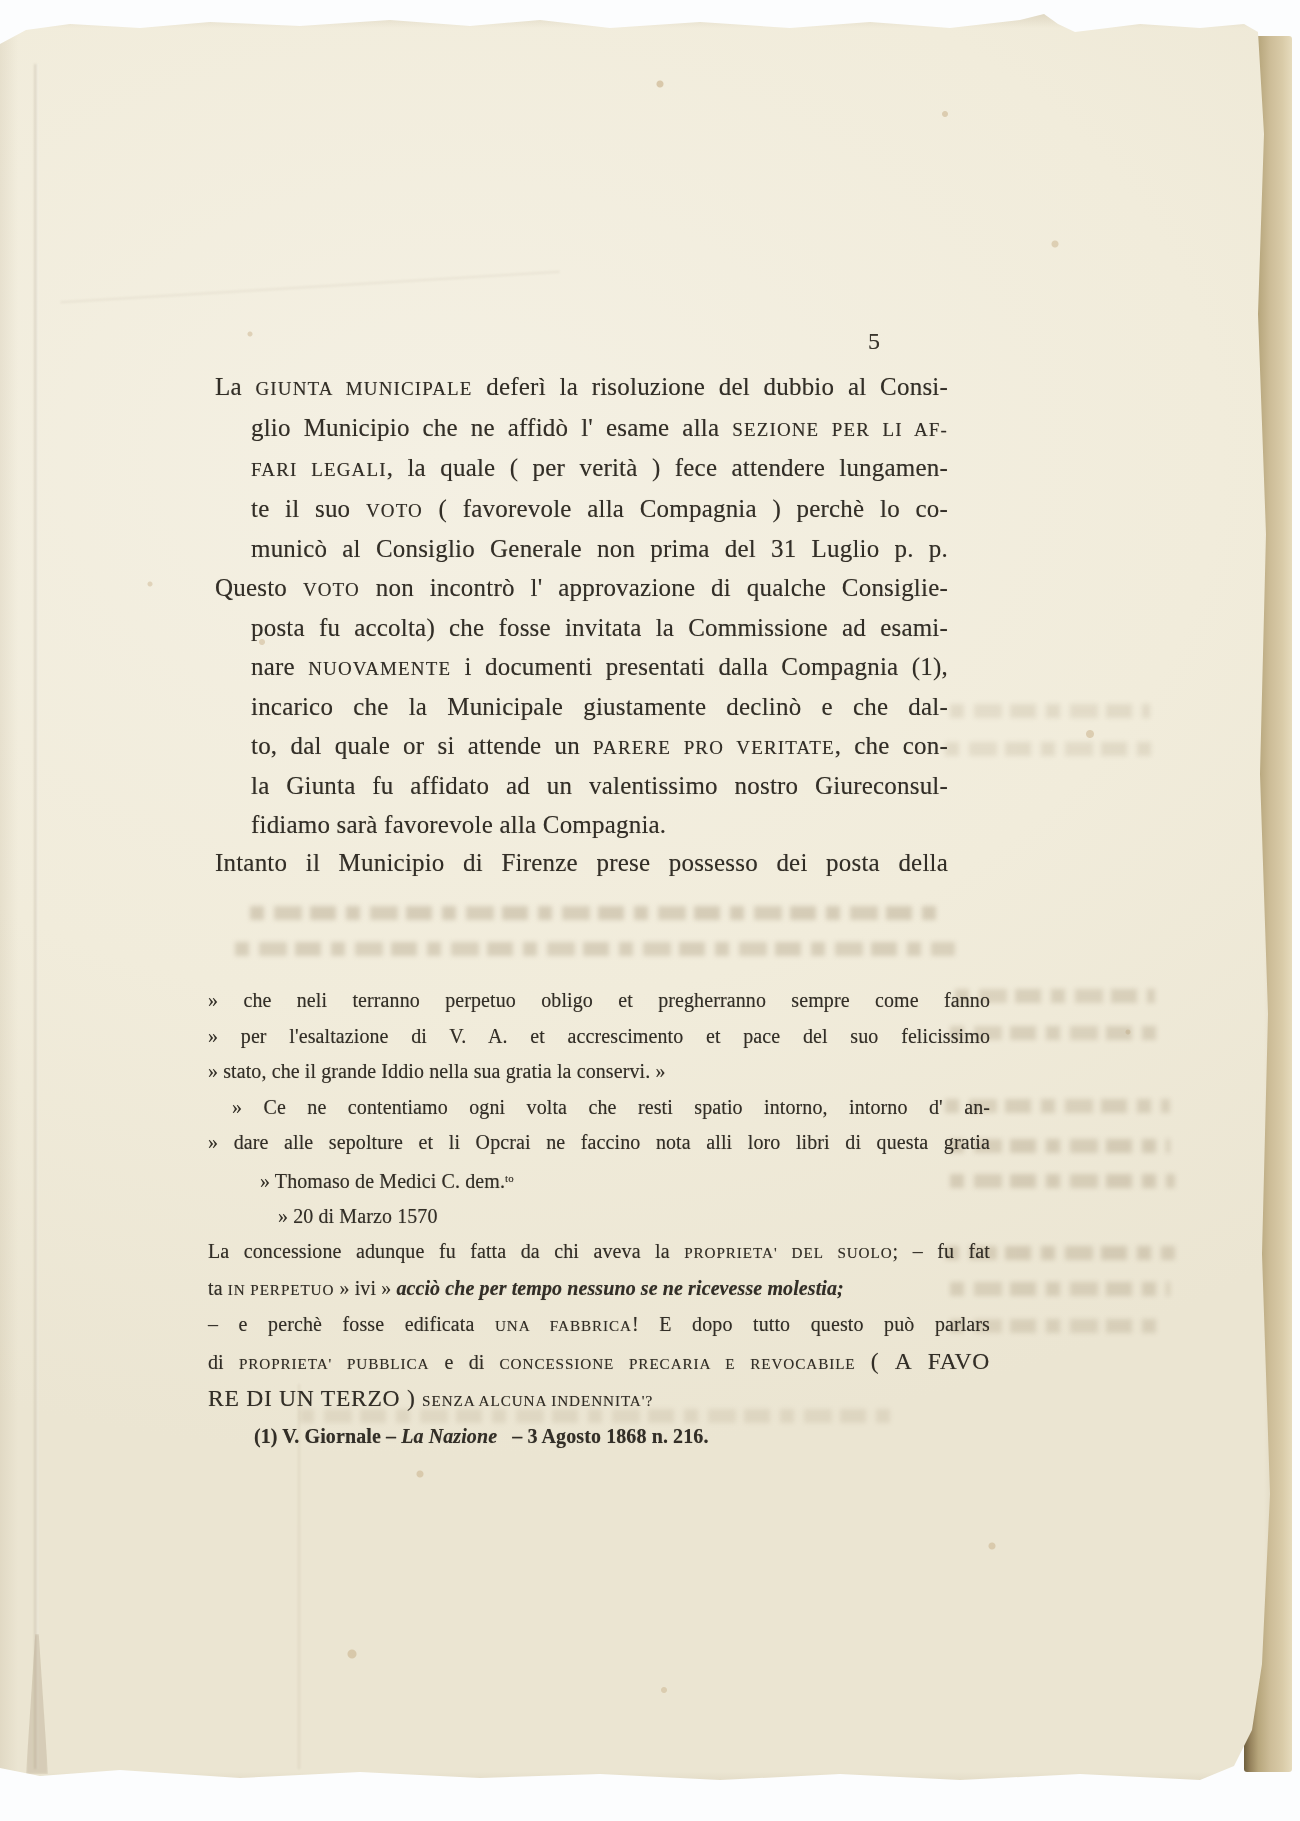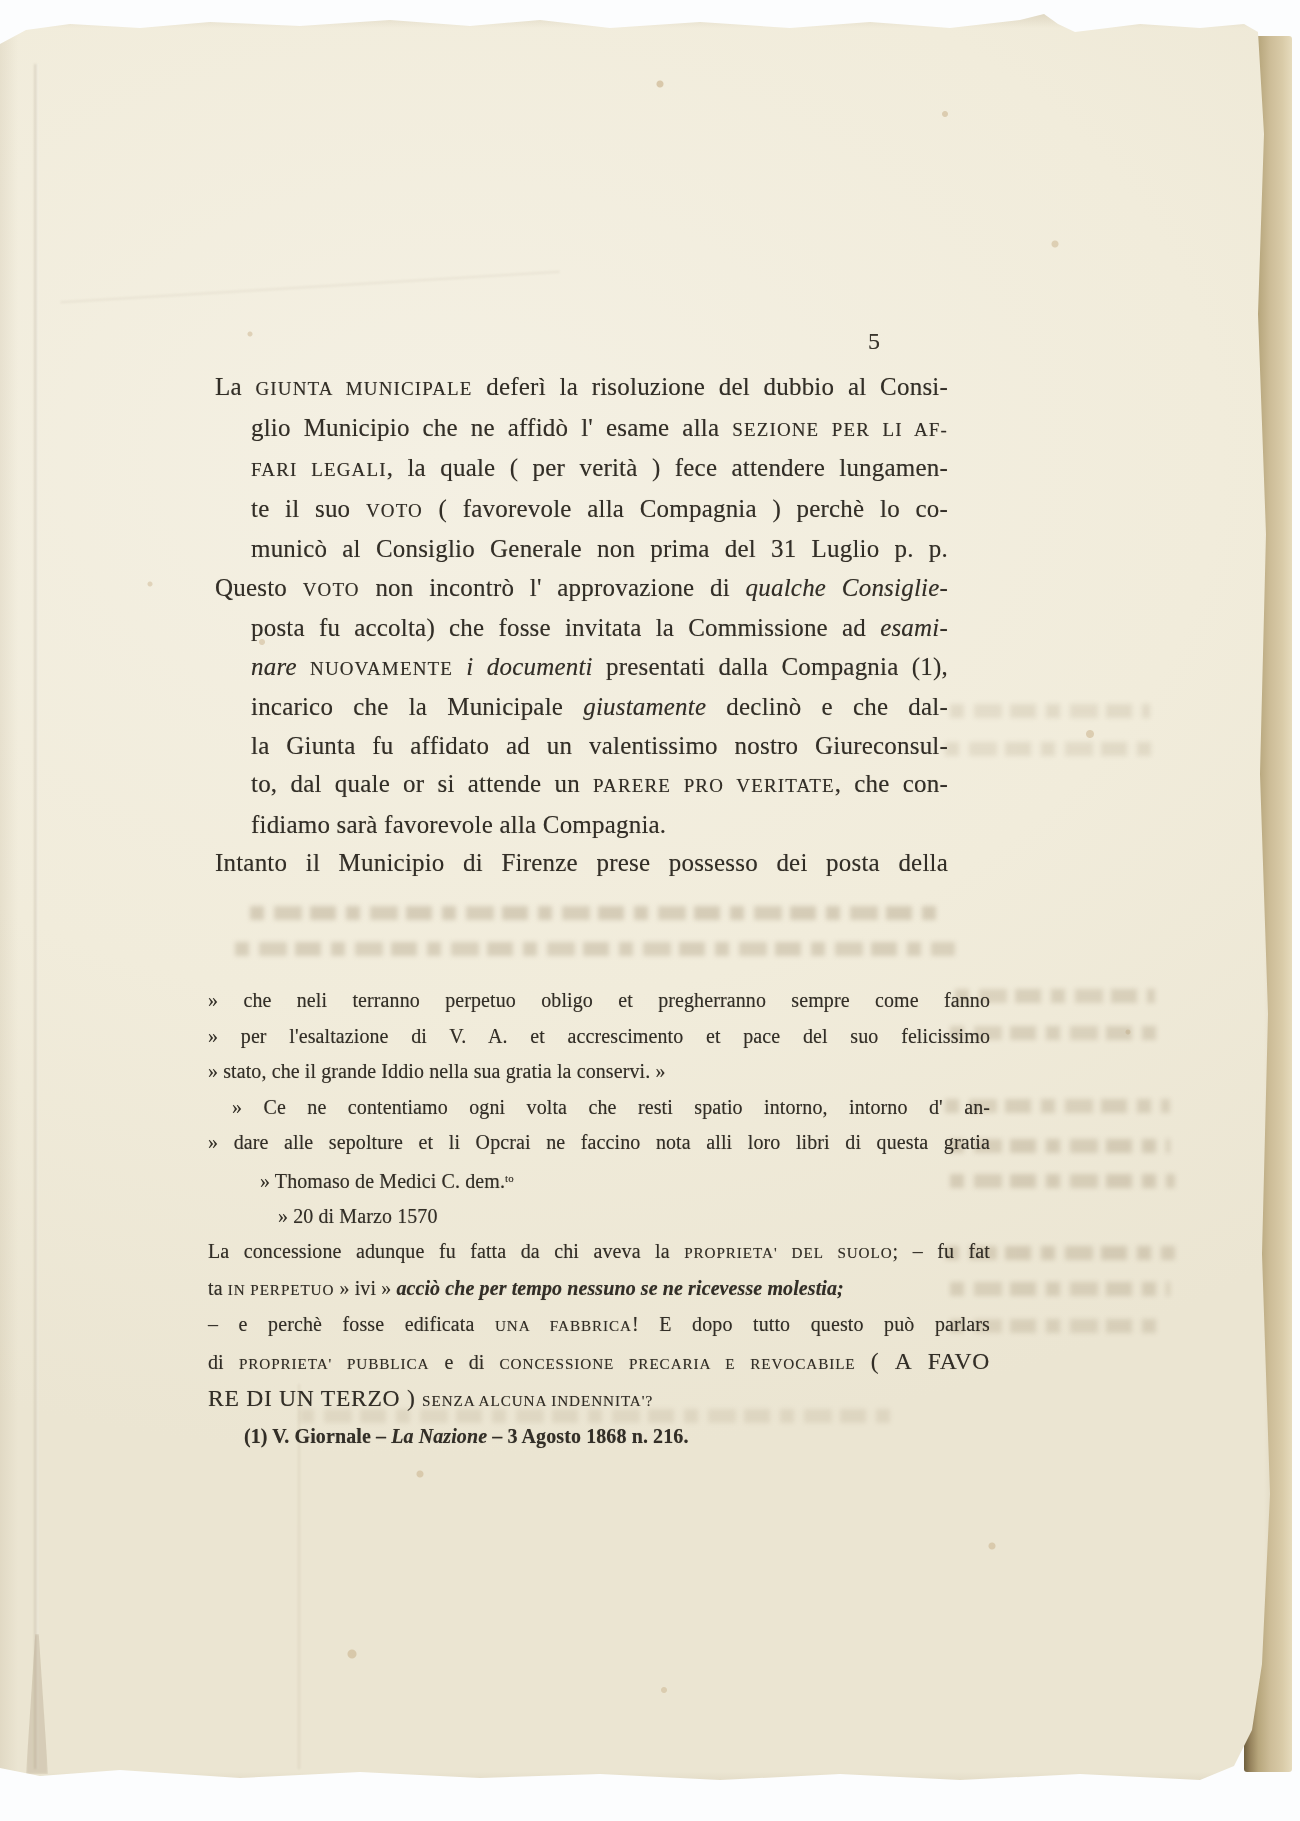--- a/index.html
+++ b/index.html
@@ -98,22 +98,22 @@
     text-shadow:0 0 .6px rgba(50,44,34,.5);
   }
 
   .textblock{position:absolute;color:#322e27;text-shadow:0 0 .7px rgba(50,44,34,.45);}
   .main-text{left:215px;top:354px;width:733px;font-size:25px;line-height:38.5px;letter-spacing:.2px;}
   .footnote{left:208px;top:969px;width:782px;font-size:20px;line-height:35.5px;letter-spacing:.1px;}
 
   .tline{white-space:normal;}
   .just{text-align:justify;text-align-last:justify;}
   .seg-sc{font-size:.76em;letter-spacing:.06em;}
-  .seg-i{font-style:italic;}
-  .seg-b{font-weight:bold;}
+  .seg-i{}
+  .seg-b{font-weight:bold;margin-left:10px;}
   .seg-bi{font-weight:bold;font-style:italic;}
   .seg-caps{font-size:1.18em;letter-spacing:.03em;}
   .seg-sup{font-size:.55em;vertical-align:.5em;}
 </style>
 </head>
 <body>
 
 <div class="scan">
 
   <div class="pages-edge"></div>
@@ -144,22 +144,22 @@
     <div id="main-text" class="textblock main-text">
         <div class="tline just"><span class="seg-n">La </span><span class="seg-sc">GIUNTA MUNICIPALE</span><span class="seg-n"> deferì la risoluzione del dubbio al Consi-</span></div>
         <div class="tline just" style="padding-left: 36px;"><span class="seg-n">glio Municipio che ne affidò l' esame alla </span><span class="seg-sc">SEZIONE PER LI AF-</span></div>
         <div class="tline just" style="padding-left: 36px;"><span class="seg-sc">FARI LEGALI</span><span class="seg-n">, la quale ( per verità ) fece attendere lungamen-</span></div>
         <div class="tline just" style="padding-left: 36px;"><span class="seg-n">te il suo </span><span class="seg-sc">VOTO</span><span class="seg-n"> ( favorevole alla Compagnia ) perchè lo co-</span></div>
         <div class="tline just" style="padding-left: 36px;"><span class="seg-n">municò al Consiglio Generale non prima del 31 Luglio p. p.</span></div>
         <div class="tline just"><span class="seg-n">Questo </span><span class="seg-sc">VOTO</span><span class="seg-n"> non incontrò l' approvazione di </span><span class="seg-i">qualche Consiglie-</span></div>
         <div class="tline just" style="padding-left: 36px;"><span class="seg-n">posta fu accolta) che fosse invitata la Commissione ad </span><span class="seg-i">esami-</span></div>
         <div class="tline just" style="padding-left: 36px;"><span class="seg-i">nare </span><span class="seg-sc">NUOVAMENTE</span><span class="seg-n"> </span><span class="seg-i">i documenti</span><span class="seg-n"> presentati dalla Compagnia (1),</span></div>
         <div class="tline just" style="padding-left: 36px;"><span class="seg-n">incarico che la Municipale </span><span class="seg-i">giustamente</span><span class="seg-n"> declinò e che dal-</span></div>
+        <div class="tline just" style="padding-left: 36px;"><span class="seg-n">to, dal quale or si attende un </span><span class="seg-sc">PARERE PRO VERITATE</span><span class="seg-n">, che con-</span></div>
         <div class="tline just" style="padding-left: 36px;"><span class="seg-n">la Giunta fu affidato ad un valentissimo nostro Giureconsul-</span></div>
-        <div class="tline just" style="padding-left: 36px;"><span class="seg-n">to, dal quale or si attende un </span><span class="seg-sc">PARERE PRO VERITATE</span><span class="seg-n">, che con-</span></div>
         <div class="tline" style="padding-left: 36px;"><span class="seg-n">fidiamo sarà favorevole alla Compagnia.</span></div>
         <div class="tline just"><span class="seg-n">Intanto il Municipio di Firenze prese possesso dei posta della</span></div>
       </div>
 
     <div id="footnote-text" class="textblock footnote">
         <div class="tline just"><span class="seg-n">» che neli terranno perpetuo obligo et pregherranno sempre come fanno</span></div>
         <div class="tline just"><span class="seg-n">» per l'esaltazione di V. A. et accrescimento et pace del suo felicissimo</span></div>
         <div class="tline"><span class="seg-n">» stato, che il grande Iddio nella sua gratia la conservi. »</span></div>
         <div class="tline just" style="padding-left: 24px;"><span class="seg-n">» Ce ne contentiamo ogni volta che resti spatio intorno, intorno d' an-</span></div>
         <div class="tline just"><span class="seg-n">» dare alle sepolture et li Opcrai ne faccino nota alli loro libri di questa gratia</span></div>

